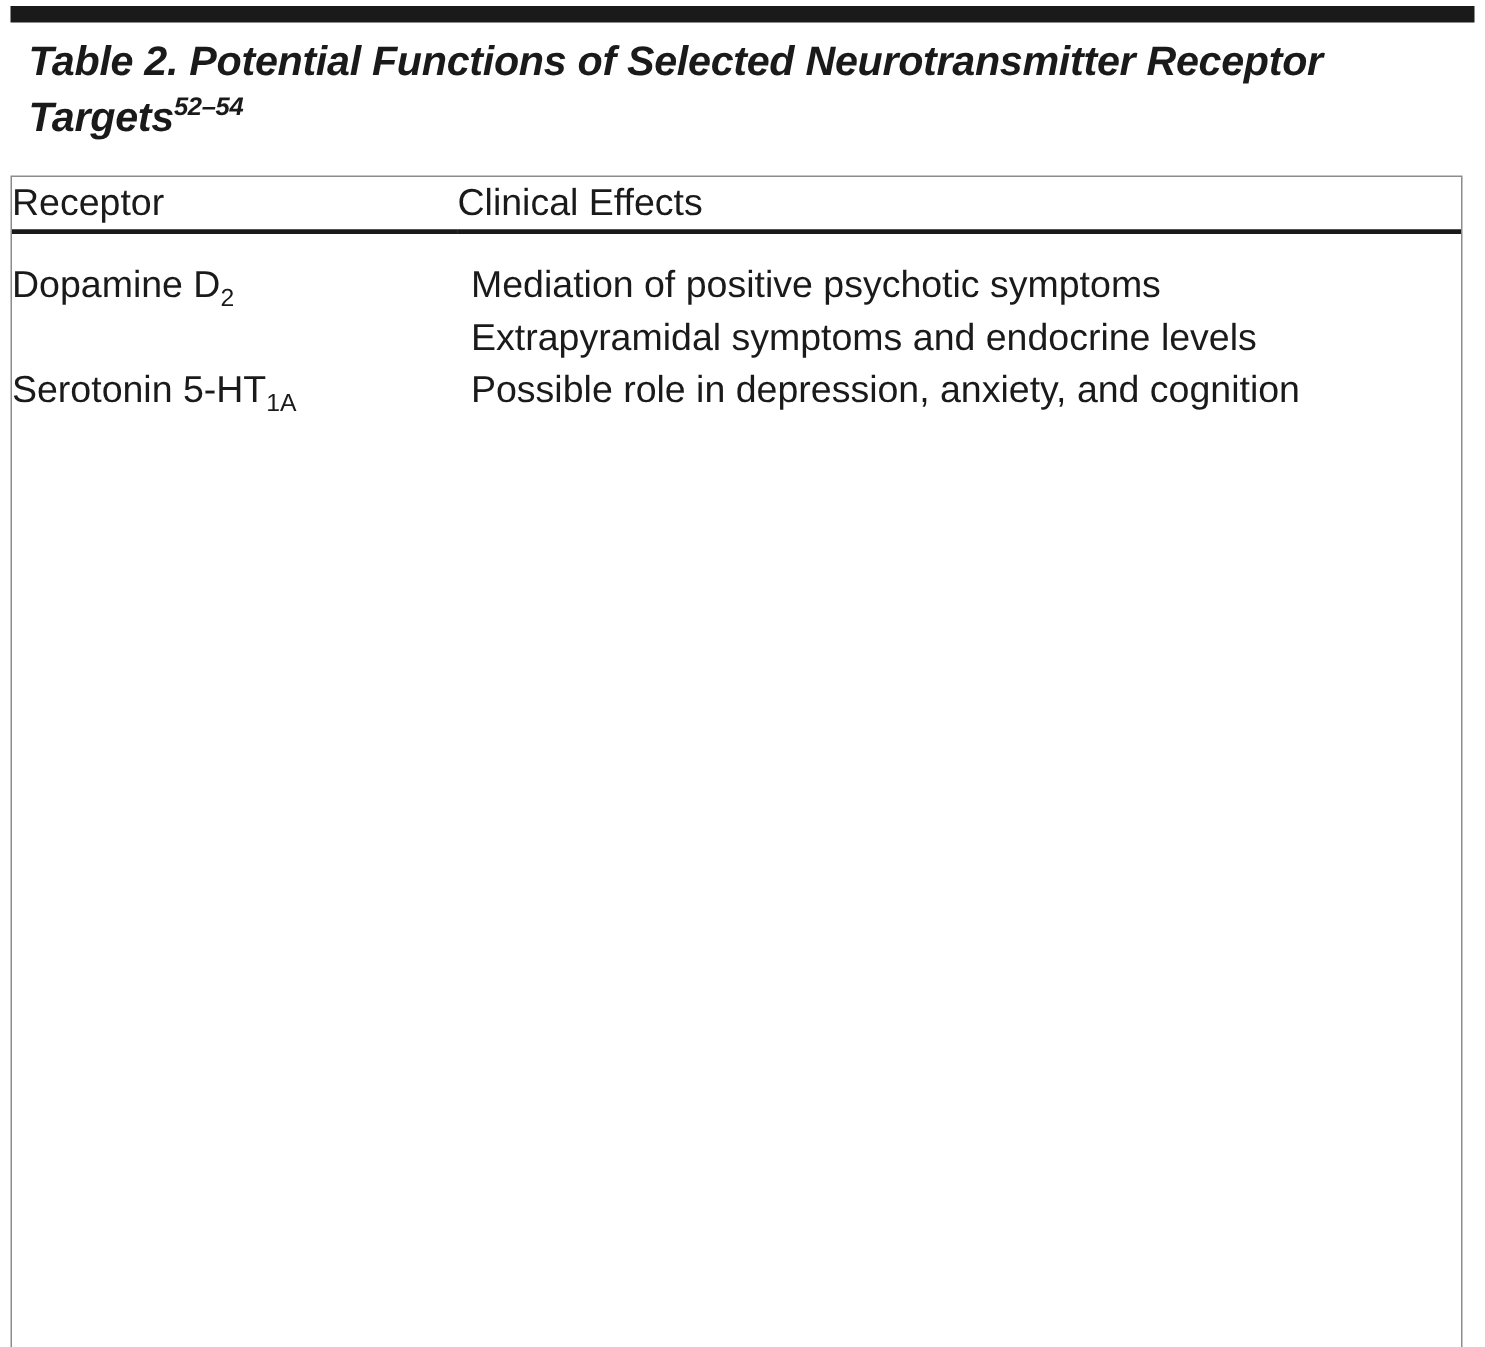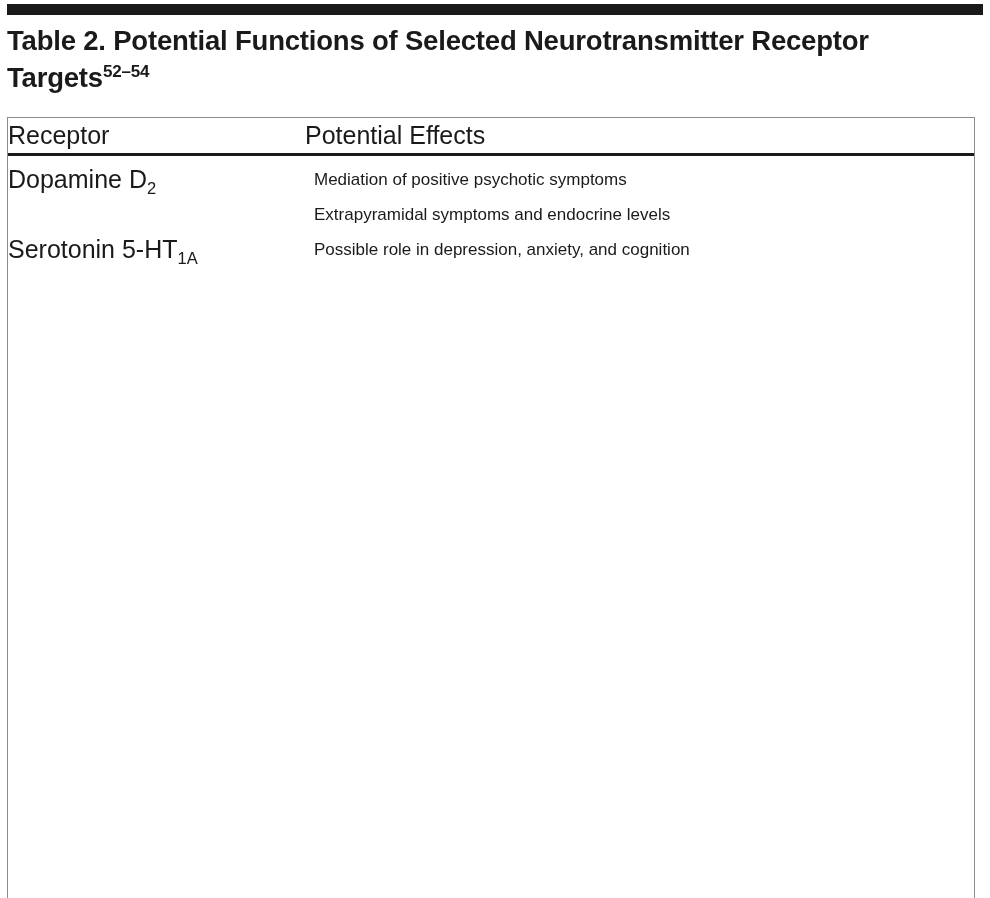--- a/index.html
+++ b/index.html
@@ -21,28 +21,29 @@
     left: 7px;
     top: 4px;
     width: 976px;
     height: 11px;
     background: #1a1a1a;
   }
 
   
   .table-title {
     position: absolute;
-    left: 7px;
+    left: 19px;
     top: 22px;
     width: 960px;
     font-size: 27.5px;
     font-weight: bold;
     line-height: 37px;
     letter-spacing: -0.2px;
     color: #1a1a1a;
+    font-style: italic;
   }
   .table-title sup {
     font-size: 0.62em;
     vertical-align: super;
     line-height: 0;
     font-weight: bold;
   }
 
   
   .table-frame {
@@ -87,27 +88,27 @@
     border-bottom: 3.5px solid #1a1a1a;
   }
 
   
   tbody td {
     padding: 0 0 0 11px;
   }
   tbody td.effects-cell {
     padding-left: 9px;
   }
-  tbody tr:first-child td { padding-top: 6px; }
+  tbody tr:first-child td { padding-top: 17px; }
   tbody tr:last-child  td { padding-bottom: 10px; }
 
   .eff-line {
     padding-left: 26px;
     text-indent: -26px;
-    font-size: 17px;
+    font-size: 25px;
     line-height: 35px;
   }
   .recept-label {
     font-size: 25px;
     line-height: 35px;
     white-space: nowrap;
   }
   sub {
     font-size: 0.66em;
     vertical-align: sub;
@@ -123,21 +124,21 @@
 
 <div class="table-frame">
   <table class="tbl">
     <colgroup>
       <col class="c-receptor">
       <col class="c-effects">
     </colgroup>
     <thead>
       <tr>
         <th class="hdr-cell">Receptor</th>
-        <th class="hdr-cell">Potential Effects</th>
+        <th class="hdr-cell">Clinical Effects</th>
       </tr>
     </thead>
     <tbody>
         <tr>
           <td>
             <div class="recept-label">Dopamine D<sub>2</sub></div>
           </td>
           <td class="effects-cell">
             <div class="eff-line">Mediation of positive psychotic symptoms</div>
             <div class="eff-line">Extrapyramidal symptoms and endocrine levels</div>

